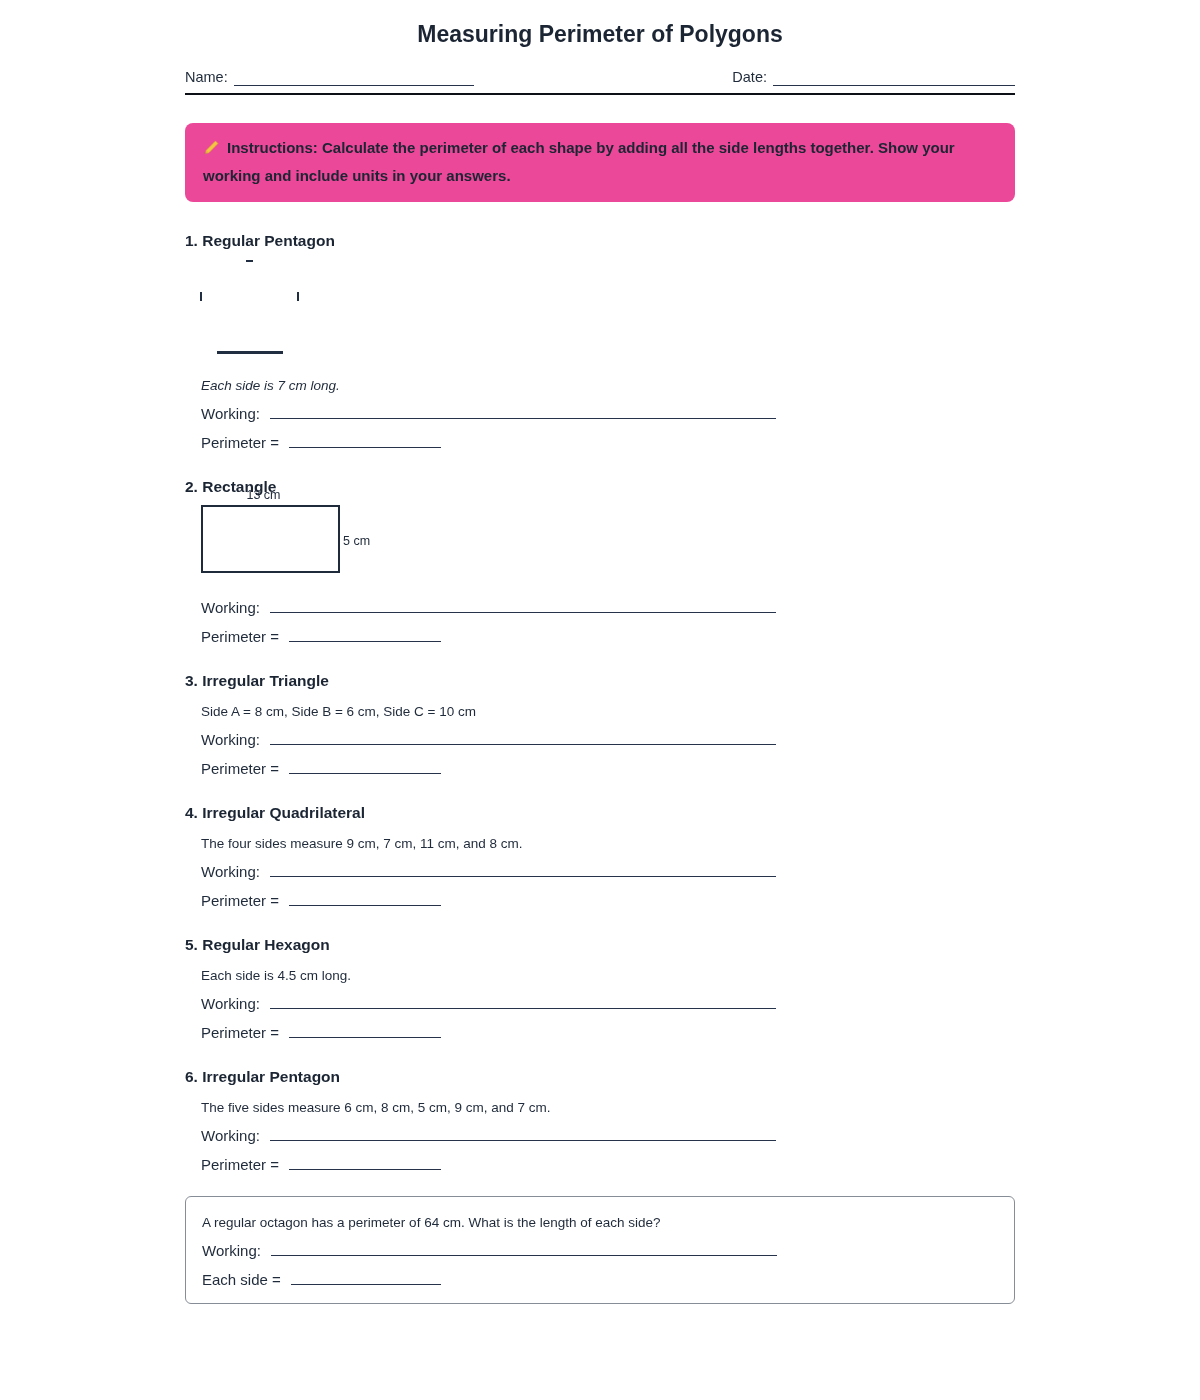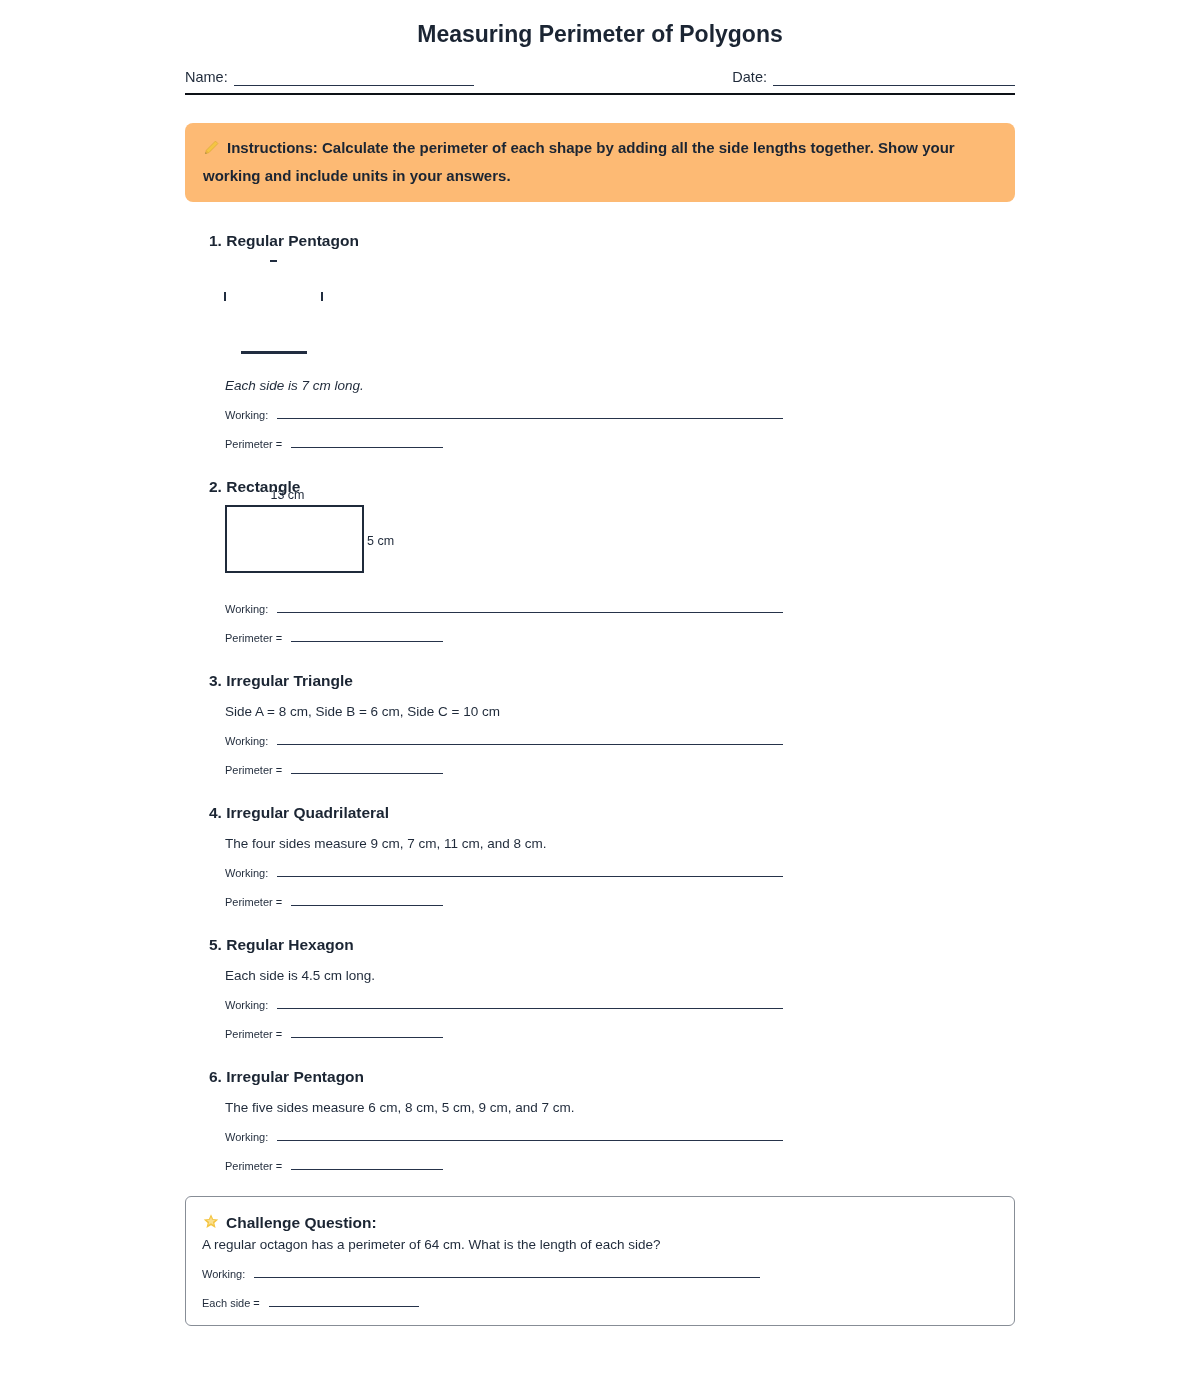--- a/index.html
+++ b/index.html
@@ -39,35 +39,35 @@
     margin-left: 6px;
   }
   .blank.name-line  { width: 240px; }
   .blank.date-line  { width: 242px; }
   .top-rule {
     margin-top: 7px;
     border-top: 2.5px solid #0d1117;
   }
   .instructions-box {
     margin-top: 28px;
-    background: #fdba74;
+    background: #ec4899;
     border-radius: 8px;
     padding: 12px 18px 14px 18px;
     font-size: 15px;
     font-weight: bold;
     line-height: 25px;
     color: #1b2533;
     margin-bottom: 29px;
   }
   .icon {
     display: inline-block;
     vertical-align: -3px;
     margin-right: 6px;
   }
-  .section { margin-top: 24px; margin-left: 24px; }
+  .section { margin-top: 24px; }
   .section.first { margin-top: 0; }
   .sec-heading {
     font-size: 15.5px;
     font-weight: bold;
     line-height: 19px;
     color: #1b2533;
   }
   .sec-body {
     margin-top: 12px;
     margin-left: 16px;
@@ -77,21 +77,21 @@
   .caption-italic {
     margin-top: 9px;
     margin-left: 16px;
     font-style: italic;
     font-size: 13.5px;
     line-height: 19px;
   }
   .field-row {
     margin-top: 9px;
     margin-left: 16px;
-    font-size: 11px;
+    font-size: 15px;
     line-height: 20px;
     height: 20px;
     white-space: nowrap;
   }
   .field-row .blank { height: 15px; }
   .blank.working-line   { width: 506px; }
   .blank.perimeter-line { width: 152px; }
   .blank.eachside-line  { width: 150px; }
 
   
@@ -253,28 +253,20 @@
       <span>Working:</span>
       <span class="blank working-line"></span>
     </div>
     <div class="field-row">
       <span>Perimeter =</span>
       <span class="blank perimeter-line"></span>
     </div>
   </div>
 
   <div class="challenge-box">
-    <div class="challenge-heading">
-      <span class="icon">
-        <svg width="18" height="18" viewBox="0 0 24 24">
-          <path d="M12 1.6l2.8 6.4 6.9.6-5.2 4.6 1.6 6.8L12 16.4 5.9 20l1.6-6.8L2.3 8.6l6.9-.6z" fill="#f4c542"></path>
-          <path d="M12 5.2l1.6 3.7 4 .35-3 2.65.9 3.95L12 13.8l-3.5 2.05.9-3.95-3-2.65 4-.35z" fill="#fadf8e"></path>
-        </svg>
-      </span><span>Challenge Question:</span>
-    </div>
     <div class="challenge-body">A regular octagon has a perimeter of 64 cm. What is the length of each side?</div>
     <div class="field-row">
       <span>Working:</span>
       <span class="blank working-line"></span>
     </div>
     <div class="field-row">
       <span>Each side =</span>
       <span class="blank eachside-line"></span>
     </div>
   </div>

